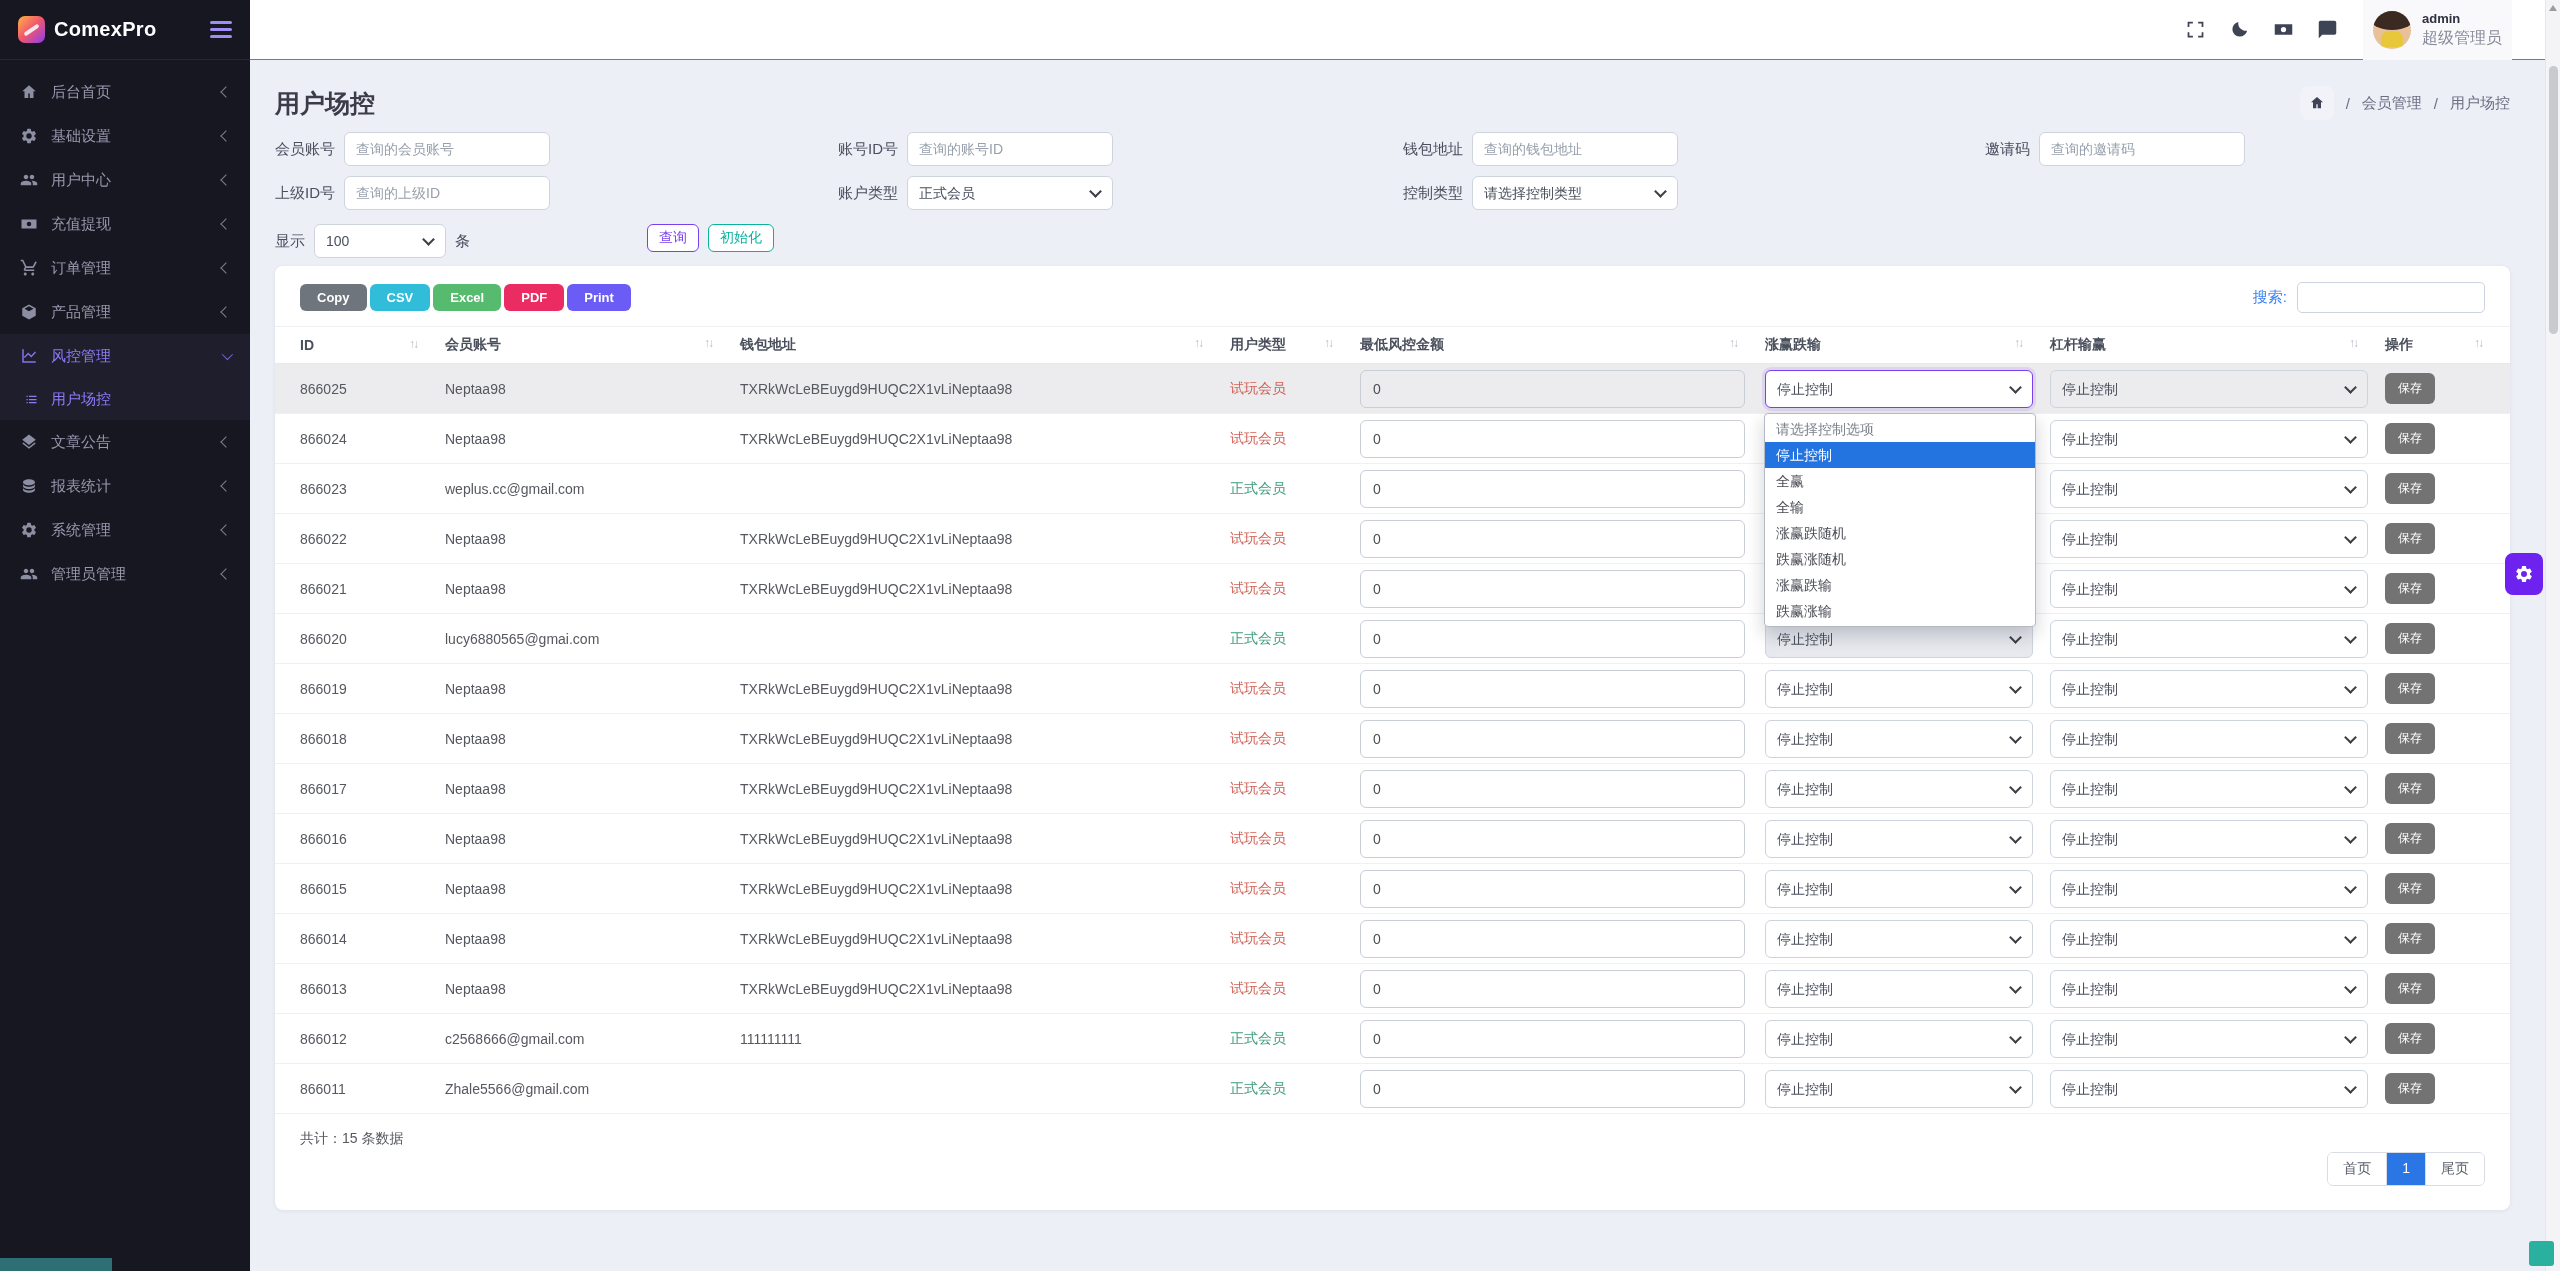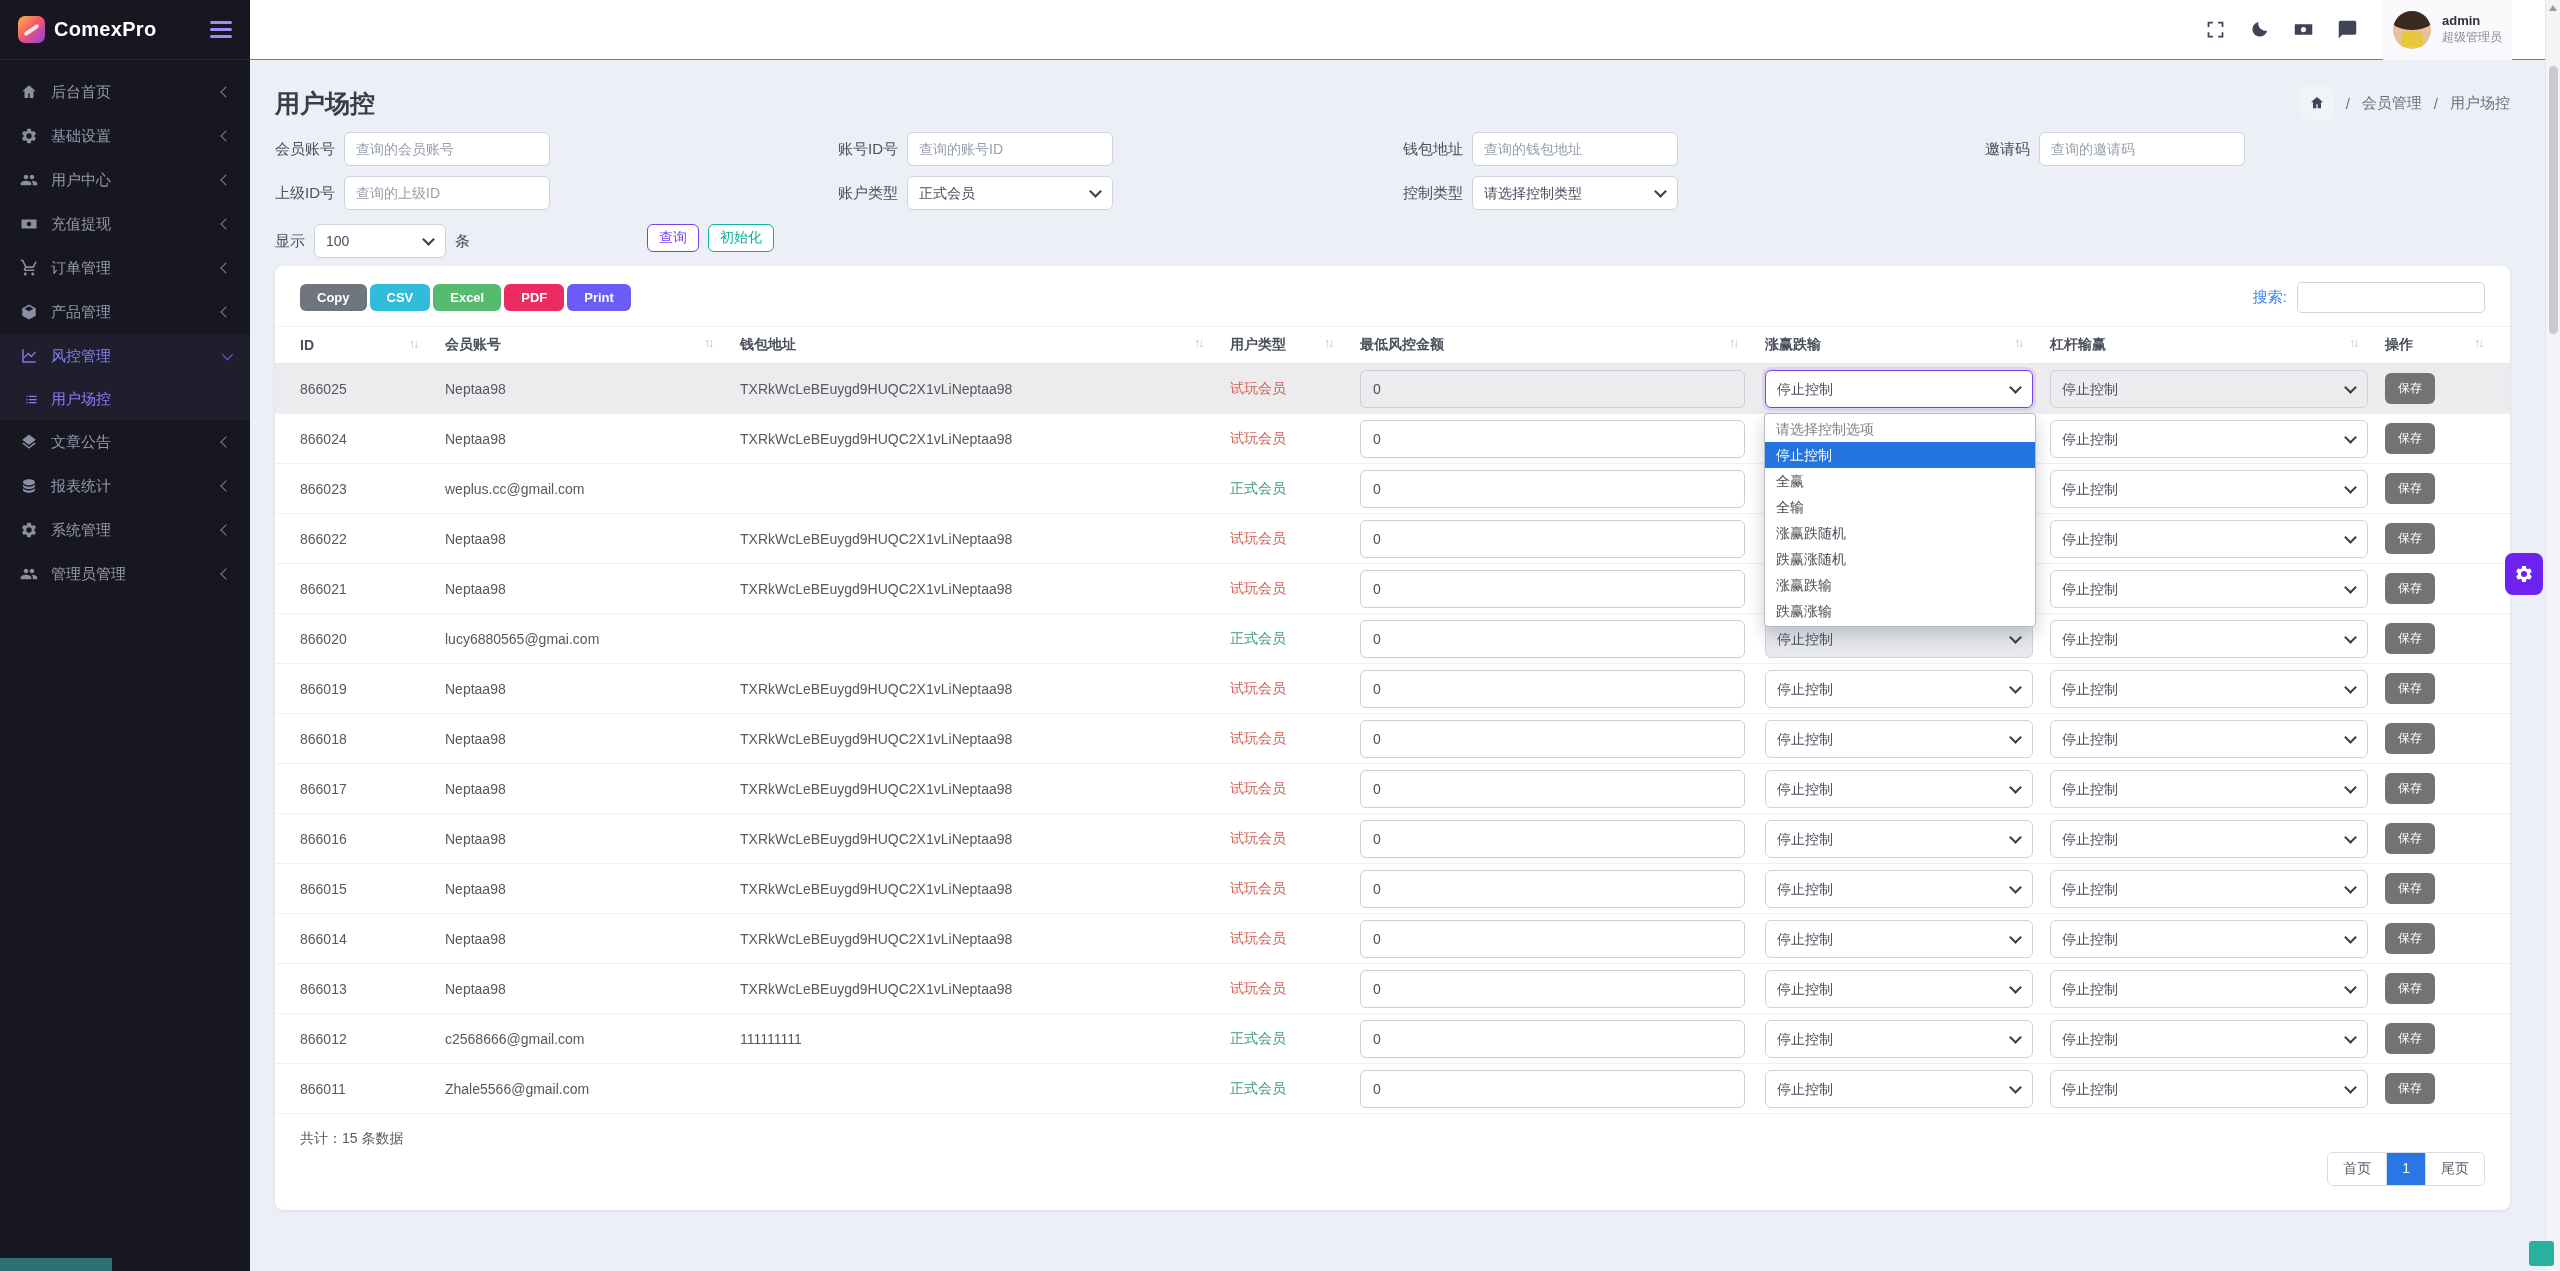--- a/index.html
+++ b/index.html
@@ -29,21 +29,21 @@
 
   
   .topbar { position:absolute; left:250px; top:0; right:0; height:60px; background:#fff; border-bottom:1px solid #3b82f6; display:flex; align-items:center; justify-content:flex-end; padding-right:48px; z-index:5; }
   .tb-btn { width:44px; height:44px; display:flex; align-items:center; justify-content:center; cursor:pointer; }
   .tb-btn svg { width:21px; height:21px; fill:#3f4454; }
   .user-chip { display:flex; align-items:center; gap:11px; margin-left:14px; padding:0 10px; height:60px; background:#f9f9fc; }
   .avatar { width:38px; height:38px; border-radius:50%; background:#e8c19a; position:relative; overflow:hidden; flex:0 0 auto; }
   .avatar::before { content:""; position:absolute; left:-4px; top:-7px; width:46px; height:26px; border-radius:50%; background:#3a2a22; }
   .avatar::after { content:""; position:absolute; left:8px; top:20px; width:22px; height:16px; border-radius:8px 8px 0 0; background:#e8c83a; }
   .u-name { font-size:13px; font-weight:bold; color:#2f3142; line-height:1.3; }
-  .u-role { font-size:12px; color:#878a99; line-height:1.3; }
+  .u-role { font-size:16px; color:#878a99; line-height:1.3; }
 
   
   .content { position:absolute; left:250px; top:60px; right:15px; bottom:0; padding:22px 35px 0 25px; }
   .title-row { display:flex; align-items:center; justify-content:space-between; height:42px; margin-bottom:8px; }
   .page-title { font-size:25px; font-weight:600; color:#3b3b4a; }
   .breadcrumb { display:flex; align-items:center; gap:12px; font-size:15px; color:#6b6f82; }
   .bc-home { width:34px; height:34px; border-radius:8px; background:#f2f2f9; display:flex; align-items:center; justify-content:center; cursor:pointer; }
   .bc-home svg { width:16px; height:16px; fill:#3f4454; }
 
   

